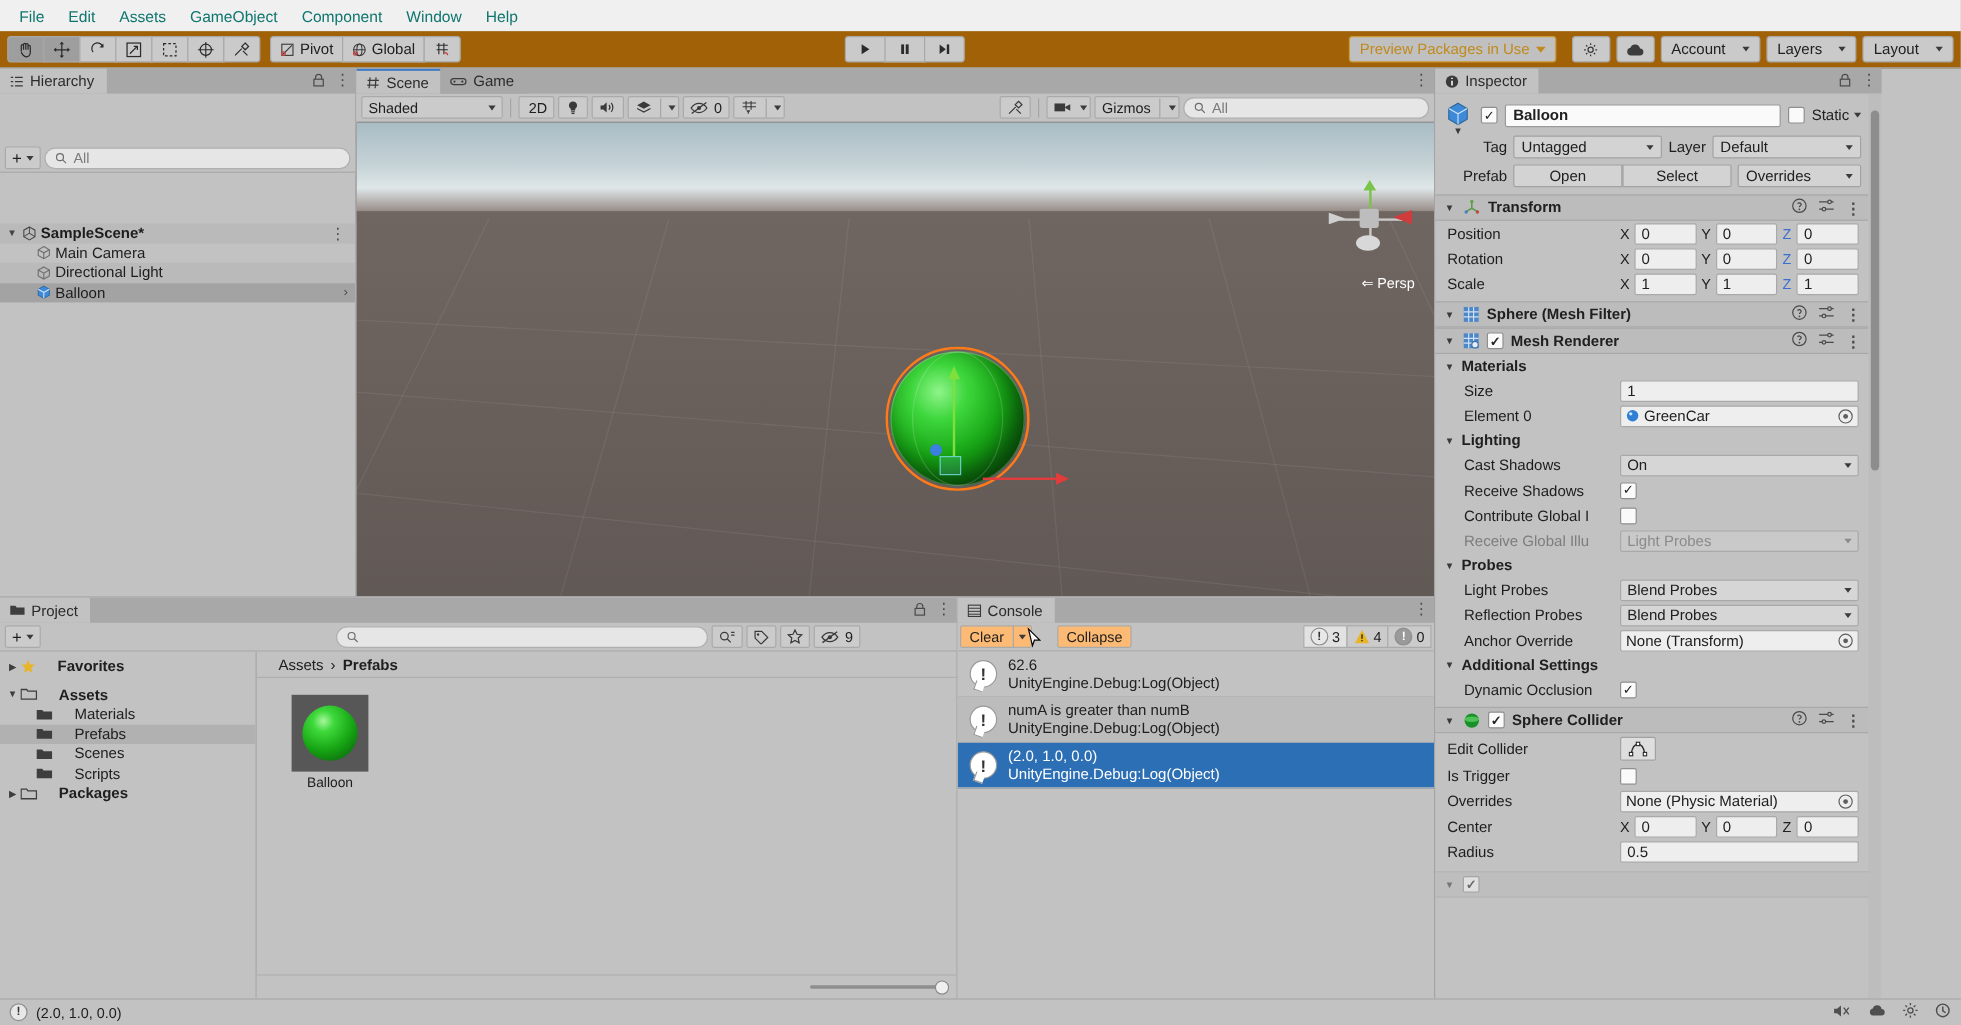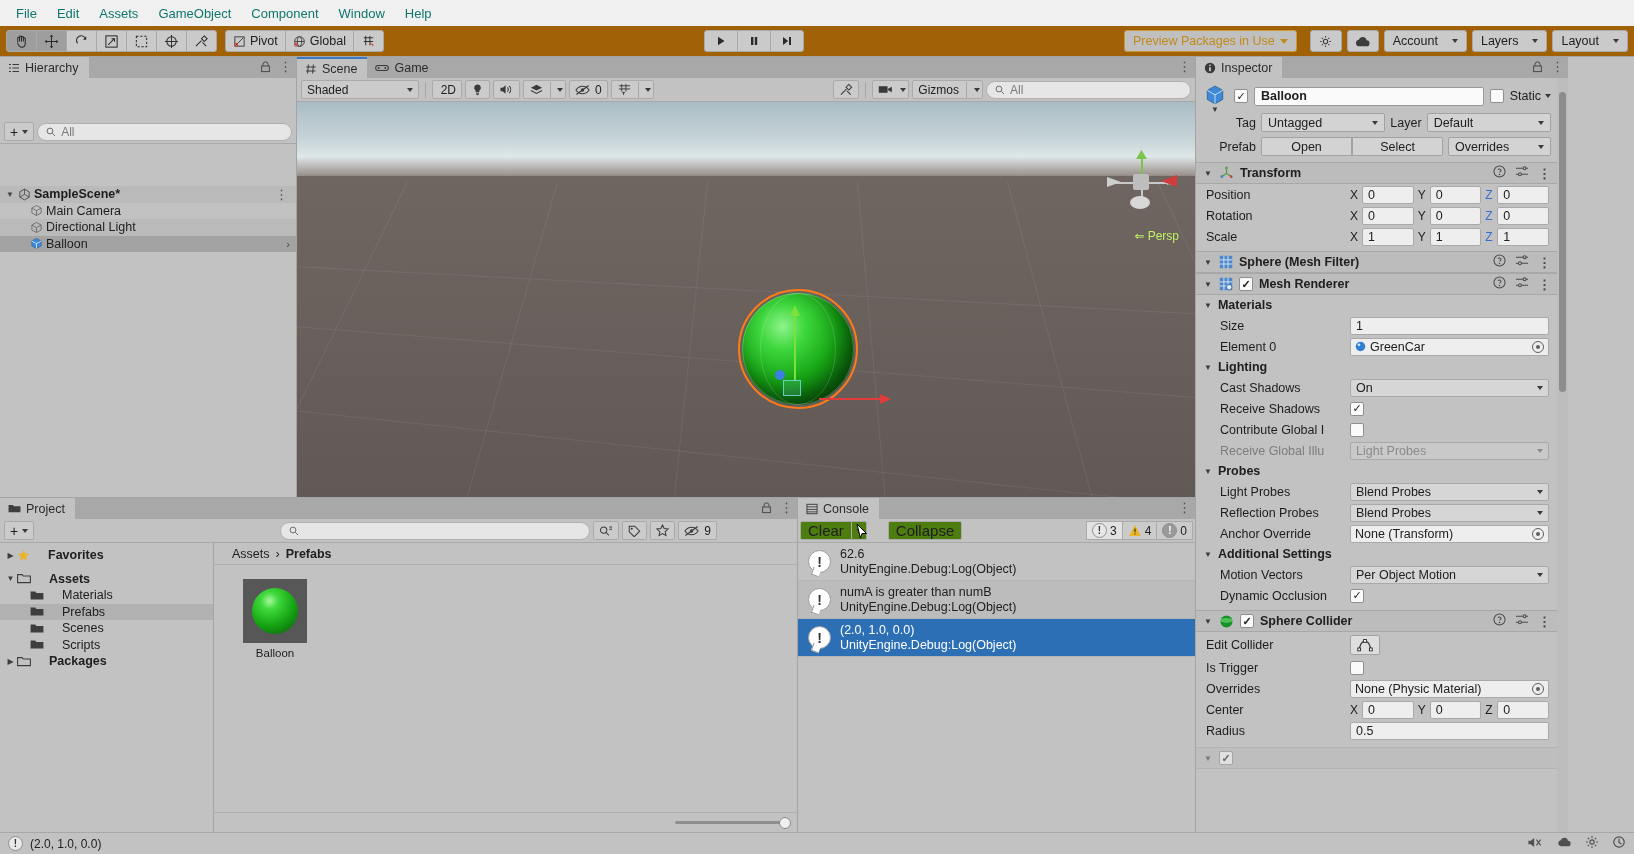--- a/index.html
+++ b/index.html
@@ -72,21 +72,21 @@
   .balloon-wire2 { position: absolute; left: 22px; right: 22px; top: 4px; bottom: 4px; border-radius: 50%; border: 1px solid rgba(255,255,255,0.16); }
   .axis-y { position: absolute; left: 497px; top: 212px; width: 2px; height: 66px; background: #7ee03c; }
   .axis-y::before { content: ""; position: absolute; left: -4px; top: -9px; border-left: 5px solid transparent; border-right: 5px solid transparent; border-bottom: 11px solid #7ee03c; }
   .axis-x { position: absolute; left: 522px; top: 296px; width: 62px; height: 2px; background: #e03c3c; }
   .axis-x::after { content: ""; position: absolute; right: -10px; top: -4px; border-top: 5px solid transparent; border-bottom: 5px solid transparent; border-left: 11px solid #e03c3c; }
   .axis-z { position: absolute; left: 478px; top: 268px; width: 10px; height: 10px; border-radius: 50%; background: #3b7fe0; }
   .axis-box { position: absolute; left: 486px; top: 278px; width: 18px; height: 16px; border: 1px solid rgba(120,220,230,0.8); background: rgba(120,220,230,0.18); }
   .gizmo { position: absolute; right: 14px; top: 42px; width: 78px; height: 80px; }
   .gizmo .lab { position: absolute; font-size: 10px; color: #d8d8d8; }
   .gizmo .arm { position: absolute; background: #c9c9c9; }
-  .persp { position: absolute; right: 16px; top: 127px; font-size: 12px; color: #bef264; }
+  .persp { position: absolute; right: 16px; top: 127px; font-size: 12px; color: #ffffff; }
 
   
   .proj-body { flex: 1 1 auto; display: flex; overflow: hidden; }
   .proj-tree { width: 214px; background: #c2c2c2; border-right: 1px solid #a4a4a4; padding-top: 4px; }
   .trow { height: 16.5px; display: flex; align-items: center; font-size: 12.5px; padding-left: 4px; cursor: default; }
   .trow.sel { background: #b1b1b1; }
   .trow .tw { width: 13px; text-align: center; font-size: 8px; color: #3d3d3d; }
   .trow .nm { margin-left: 18px; }
   .trow .nm.bold { font-weight: bold; }
   .proj-right { flex: 1 1 auto; background: #c2c2c2; display: flex; flex-direction: column; }
@@ -96,21 +96,21 @@
   .asset { width: 74px; text-align: center; }
   .asset .thumb { width: 64px; height: 64px; margin: 0 auto; background: #575757; display: flex; align-items: center; justify-content: center; }
   .asset .ball { width: 46px; height: 46px; border-radius: 50%; background: radial-gradient(circle at 38% 28%, #a7f79c 0%, #3fd93c 20%, #17a614 55%, #0a6a0c 88%, #053f06 100%); }
   .asset .cap { font-size: 11.5px; margin-top: 4px; color: #1d1d1d; }
   .proj-footer { height: 20px; background: #c2c2c2; border-top: 1px solid #b0b0b0; display: flex; align-items: center; justify-content: flex-end; padding-right: 12px; }
   .zoomslider { width: 110px; height: 3px; background: #8e8e8e; border-radius: 2px; position: relative; }
   .zoomslider .knob { position: absolute; right: -6px; top: -4.5px; width: 12px; height: 12px; border-radius: 50%; background: #efefef; border: 1px solid #8a8a8a; }
 
   
   .console-toolbar { height: 24px; background: #c2c2c2; border-bottom: 1px solid #a9a9a9; display: flex; align-items: center; padding: 0 2px; flex: 0 0 24px; }
-  .cbtn { height: 19px; background: #4d7c0f; border: 1px solid #aaa; display: flex; align-items: center; padding: 0 7px; font-size: 15px; cursor: default; }
+  .cbtn { height: 19px; background: #fdba74; border: 1px solid #aaa; display: flex; align-items: center; padding: 0 7px; font-size: 12px; cursor: default; }
   .cbtn.l { border-radius: 2px 0 0 2px; }
   .cbtn.r { border-radius: 0 2px 2px 0; margin-left: -1px; }
   .badges { margin-left: auto; display: flex; align-items: center; }
   .badge { height: 19px; min-width: 31px; background: #cbcbcb; border: 1px solid #aaa; display: flex; align-items: center; justify-content: center; gap: 3px; font-size: 12px; margin-left: -1px; padding: 0 5px; }
   .badge.on { background: #e2e2e2; }
   .console-list { flex: 1 1 auto; background: #c2c2c2; overflow: hidden; }
   .logrow { height: 38px; display: flex; align-items: center; gap: 9px; padding-left: 10px; font-size: 12.5px; border-bottom: 1px solid #b5b5b5; cursor: default; }
   .logrow.alt { background: #bcbcbc; }
   .logrow.sel { background: #2c6fb5; color: #fff; }
   .logrow .txt { line-height: 15px; }
@@ -1000,27 +1000,20 @@
               <span class="pick">
                   <i></i>
                 </span>
             </span>
           </div>
 
           <div class="grp">
             <span class="foldout">▼</span>
             <span>Additional Settings</span>
           </div>
-          <div class="crow">
-            <span class="lab ind">Motion Vectors</span>
-            <span class="ddrow">
-              <span>Per Object Motion</span>
-              <span class="caret caret-sm"></span>
-            </span>
-          </div>
           <div class="crow" style="margin-bottom:4px;">
             <span class="lab ind">Dynamic Occlusion</span>
             <span class="chk">✓</span>
           </div>
 
           <div class="comp-head">
             <span class="foldout">▼</span>
             <svg width="15" height="15" viewBox="0 0 15 15">
                 <circle cx="7.5" cy="7.5" r="6" fill="#17912a"></circle>
                 <ellipse cx="7.5" cy="6.4" rx="6" ry="2.3" fill="#6fdc6f" opacity="0.65"></ellipse>

